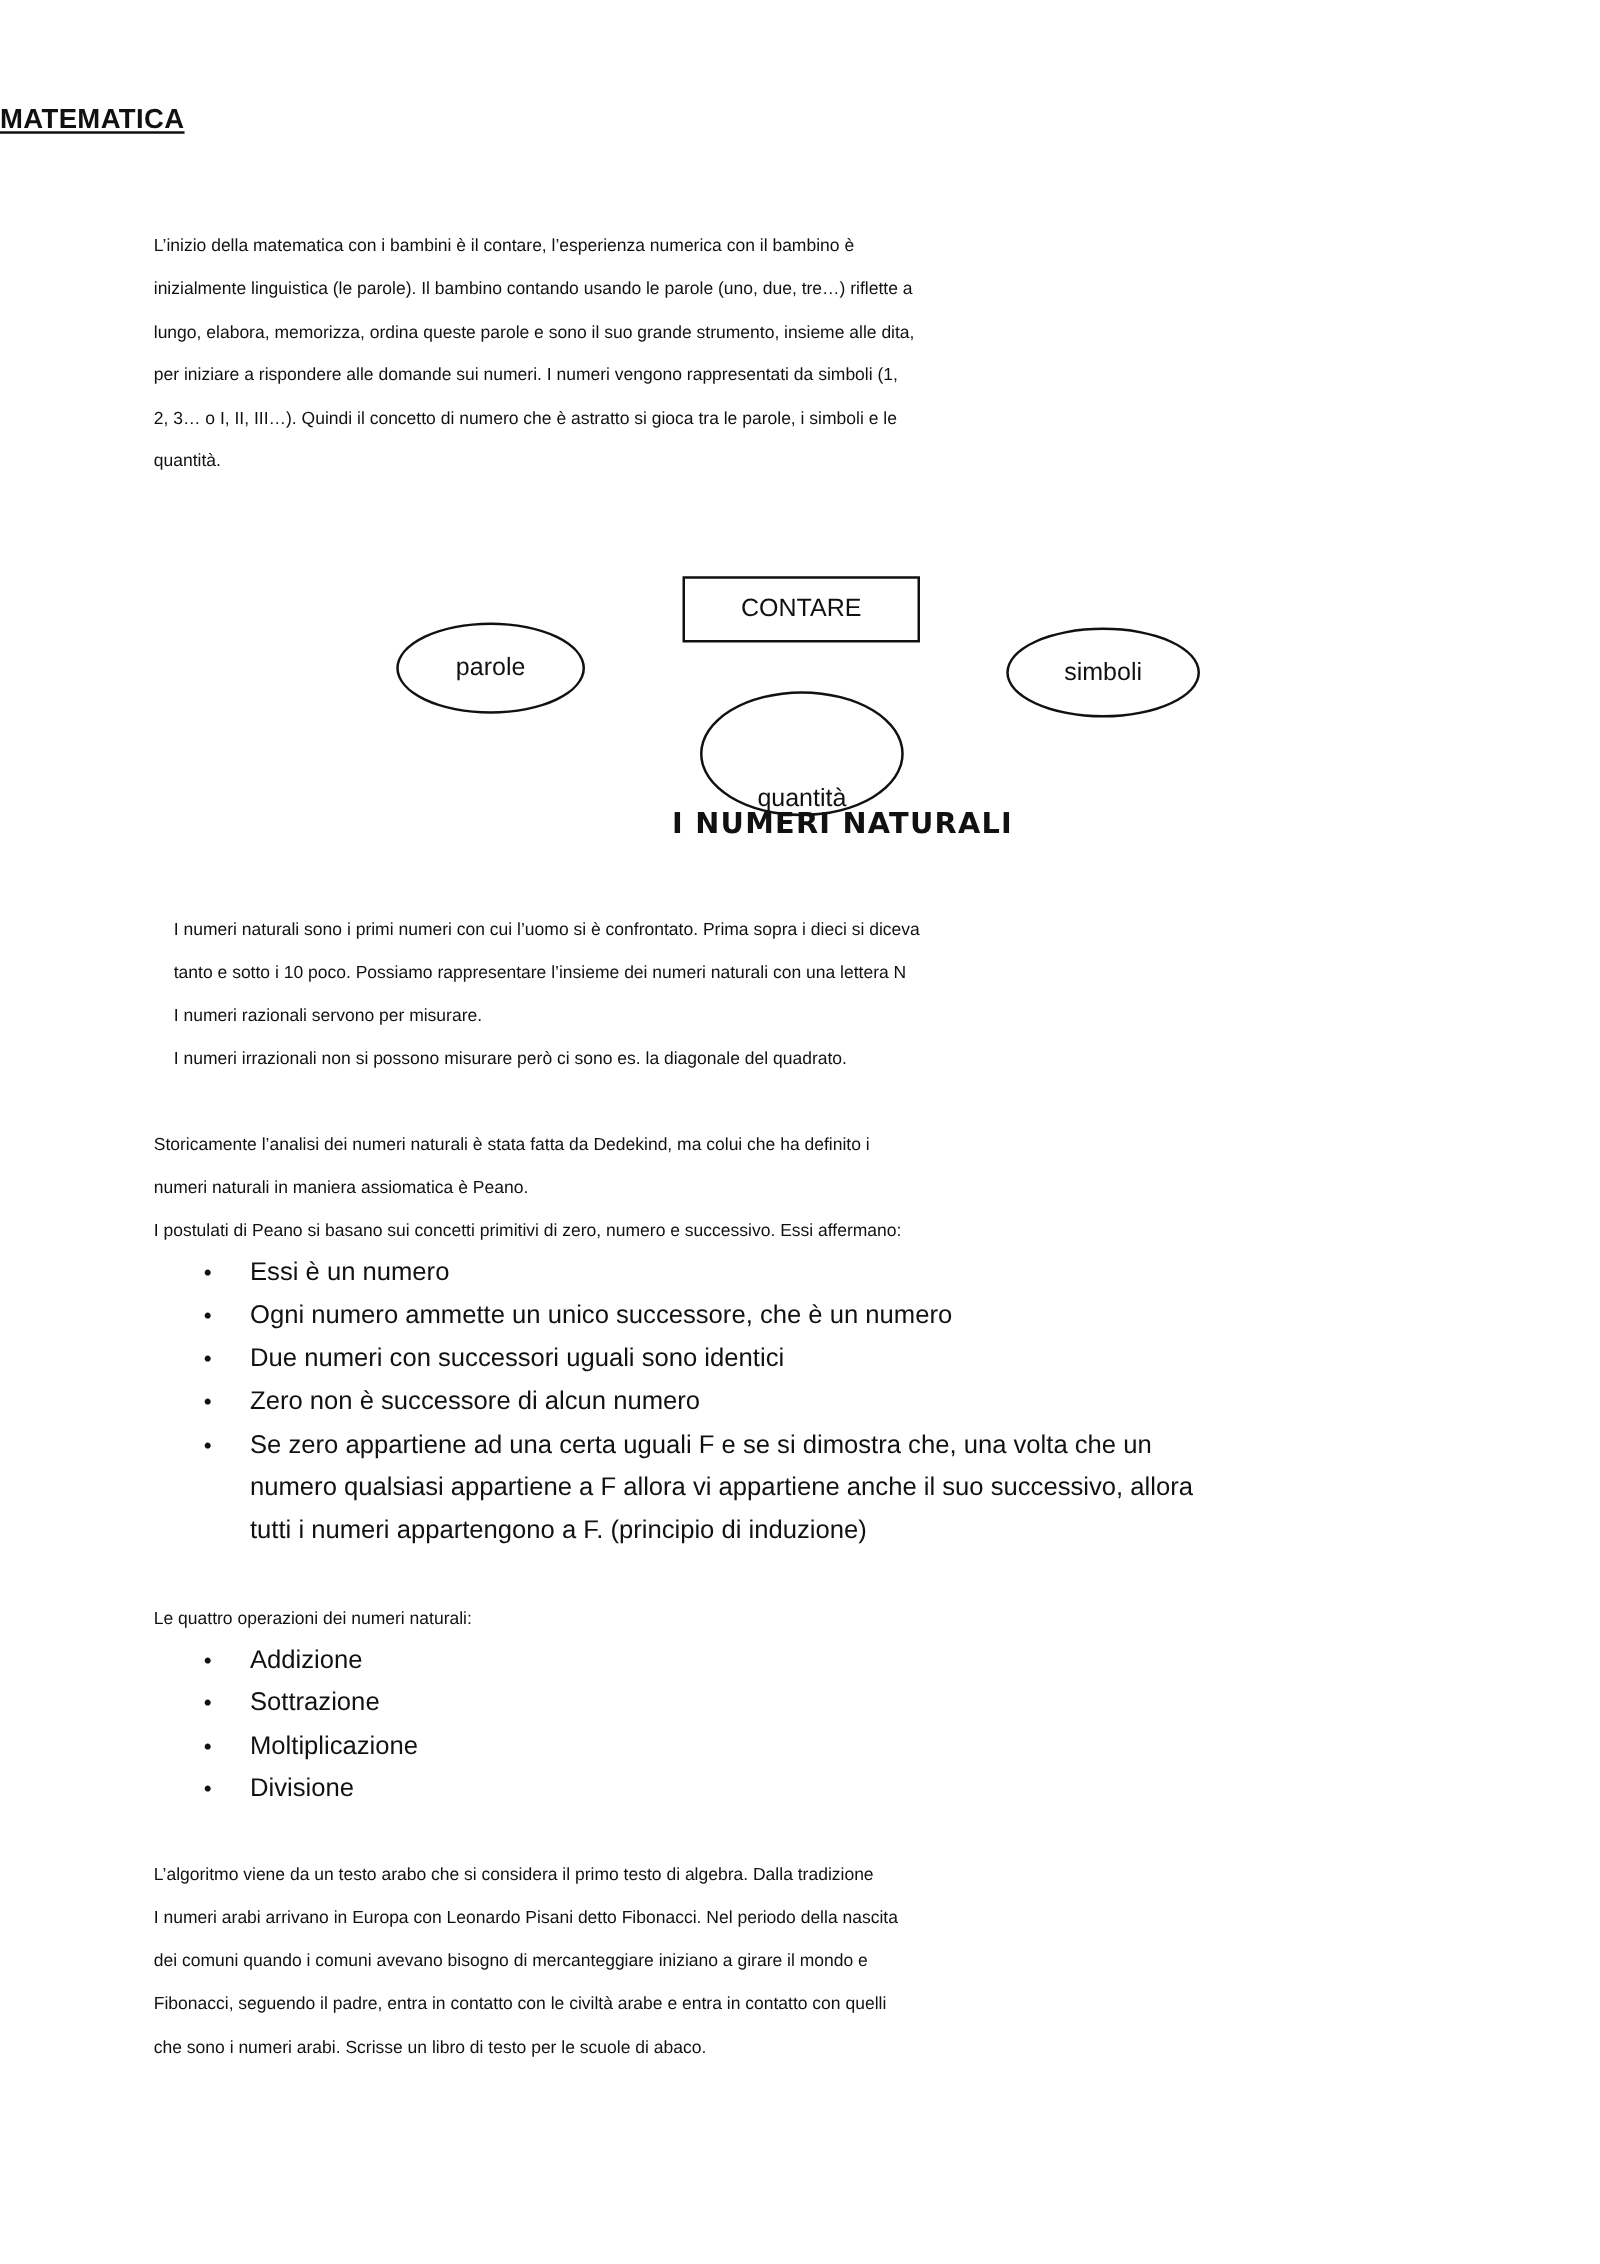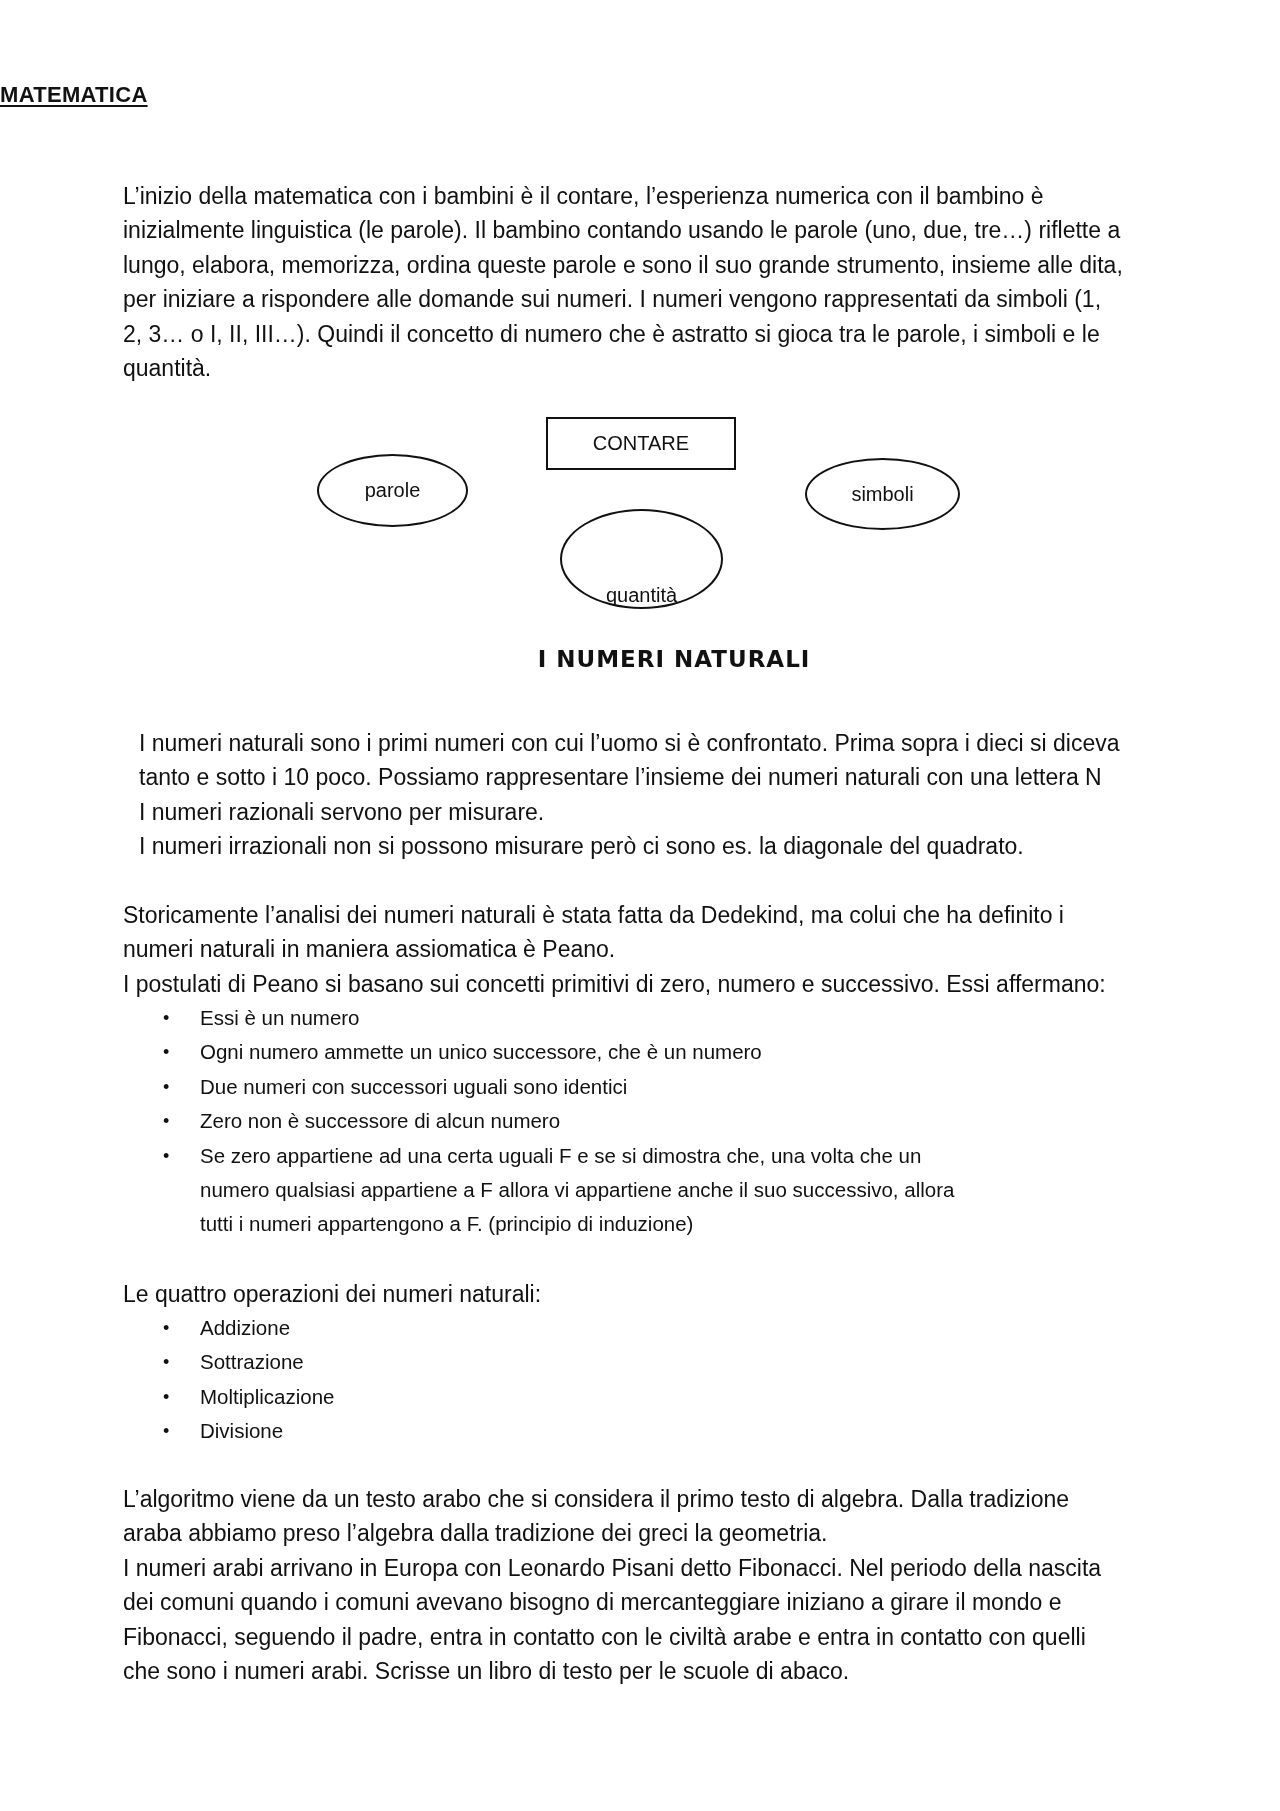--- a/index.html
+++ b/index.html
@@ -1,26 +1,26 @@
 <!DOCTYPE html>
 <html><head>
 <meta charset="utf-8">
 <style>
   html, body { margin: 0; padding: 0; background: #ffffff; }
   body { width: 1280px; height: 1811px; position: relative; overflow: hidden;
          font-family: "Liberation Sans", sans-serif; color: #111; }
   .page { position: absolute; left: 0; top: 0; width: 1280px; height: 1811px; }
   .title { position: absolute; left: 0; width: 1280px; top: 82px; 
            font-size: 22px; font-weight: bold; text-decoration: underline; text-underline-offset: 3px; letter-spacing: 0.3px; }
-  .para { position: absolute; left: 123px; width: 1050px; font-size: 23px; line-height: 34.4px; margin: 0; }
+  .para { position: absolute; left: 123px; width: 1050px; font-size: 14px; line-height: 34.4px; margin: 0; }
   .para .line { display: block; white-space: nowrap; }
   .h2 { position: absolute; left: 0; width: 1280px; text-align: center; font-family: "DejaVu Sans", sans-serif;
         font-weight: bold; font-size: 23px; letter-spacing: 1px; }
   .shape { position: absolute; border: 2.5px solid #111; box-sizing: border-box; display: flex;
-           align-items: center; justify-content: center; font-size: 20px; }
+           align-items: center; justify-content: center; font-size: 20px; margin-top: 44px; }
   .ellipse { border-radius: 50%; }
   ul.bullets { position: absolute; left: 123px; margin: 0; padding: 0; list-style: none; font-size: 20.5px; line-height: 34.4px; }
   ul.bullets li { position: relative; padding-left: 77px; white-space: nowrap; }
   ul.bullets li .bullet { position: absolute; left: 40px; top: 0; font-size: 18px; }
   ul.bullets li .line { display: block; }
 </style>
 </head>
 <body>
 
 <div class="page">
@@ -109,20 +109,19 @@
         <span class="line">Moltiplicazione</span>
       </li>
     <li>
         <span class="bullet">•</span>
         <span class="line">Divisione</span>
       </li>
   </ul>
 
   <p class="para" style="top:1482px;">
     <span class="line">L’algoritmo viene da un testo arabo che si considera il primo testo di algebra. Dalla tradizione</span>
-    <span class="line">araba abbiamo preso l’algebra dalla tradizione dei greci la geometria.</span>
     <span class="line">I numeri arabi arrivano in Europa con Leonardo Pisani detto Fibonacci. Nel periodo della nascita</span>
     <span class="line">dei comuni quando i comuni avevano bisogno di mercanteggiare iniziano a girare il mondo e</span>
     <span class="line">Fibonacci, seguendo il padre, entra in contatto con le civiltà arabe e entra in contatto con quelli</span>
     <span class="line">che sono i numeri arabi. Scrisse un libro di testo per le scuole di abaco.</span>
   </p>
 
 </div>
 
 </body></html>

